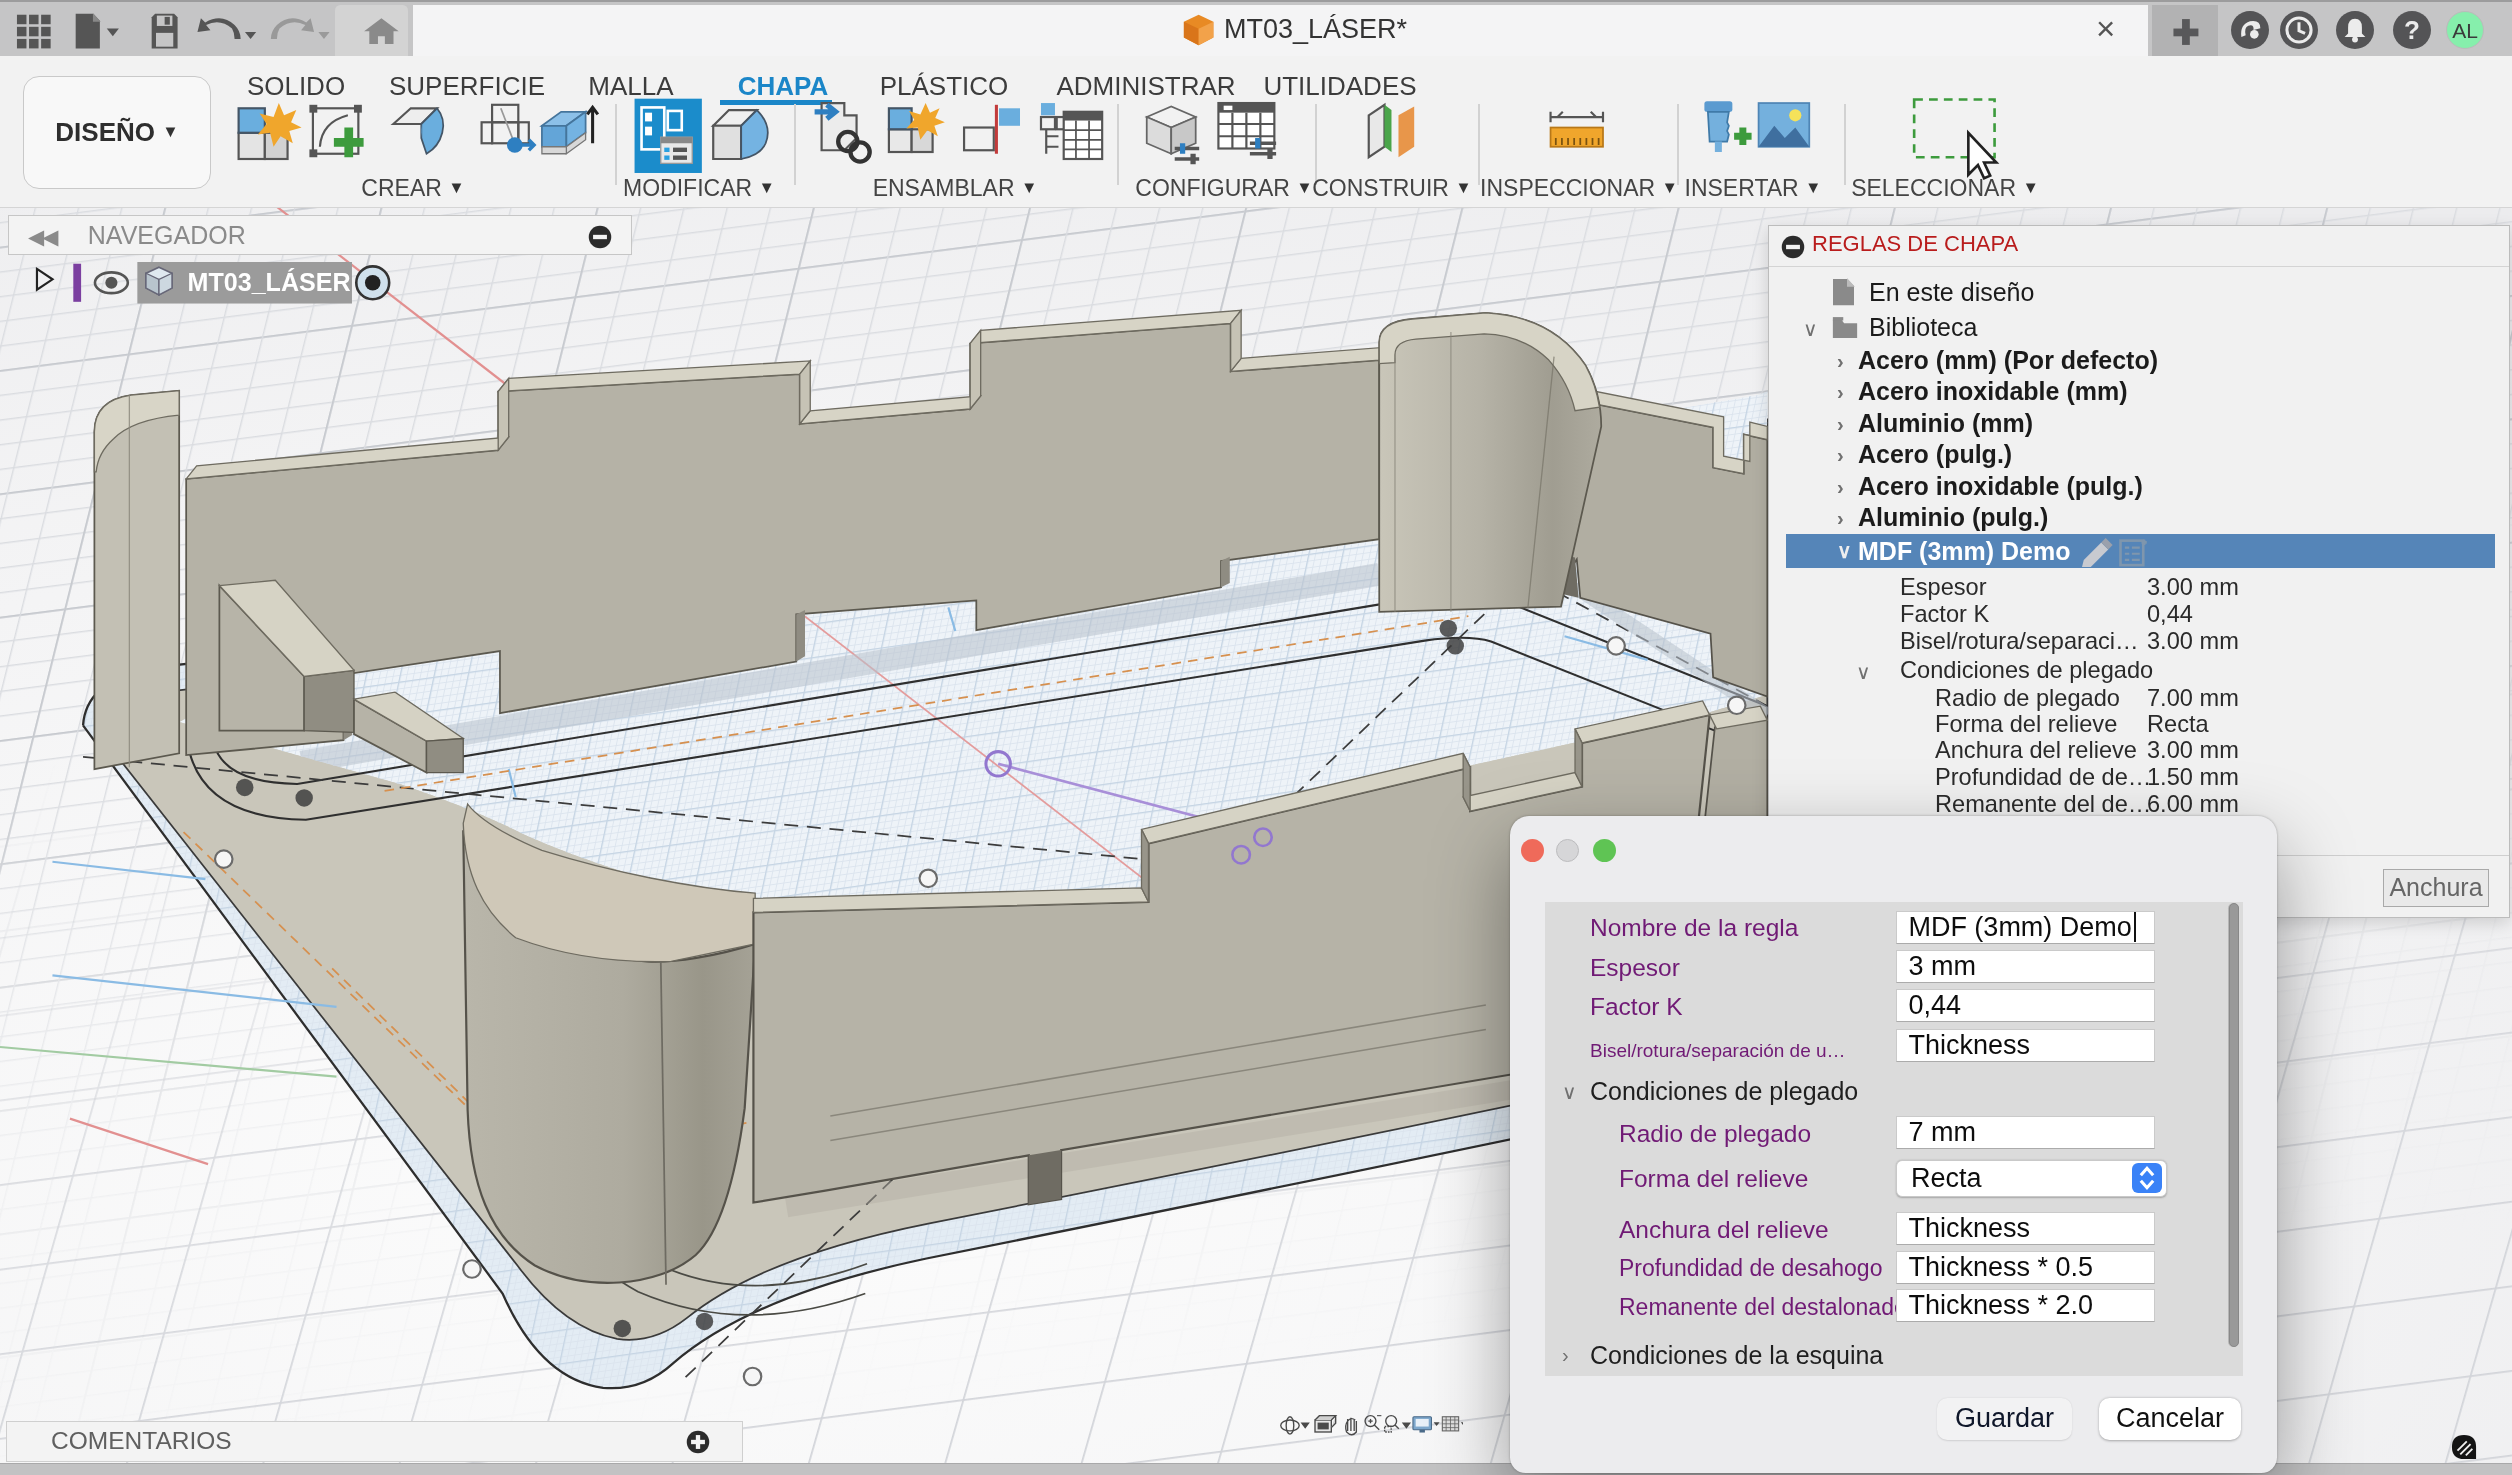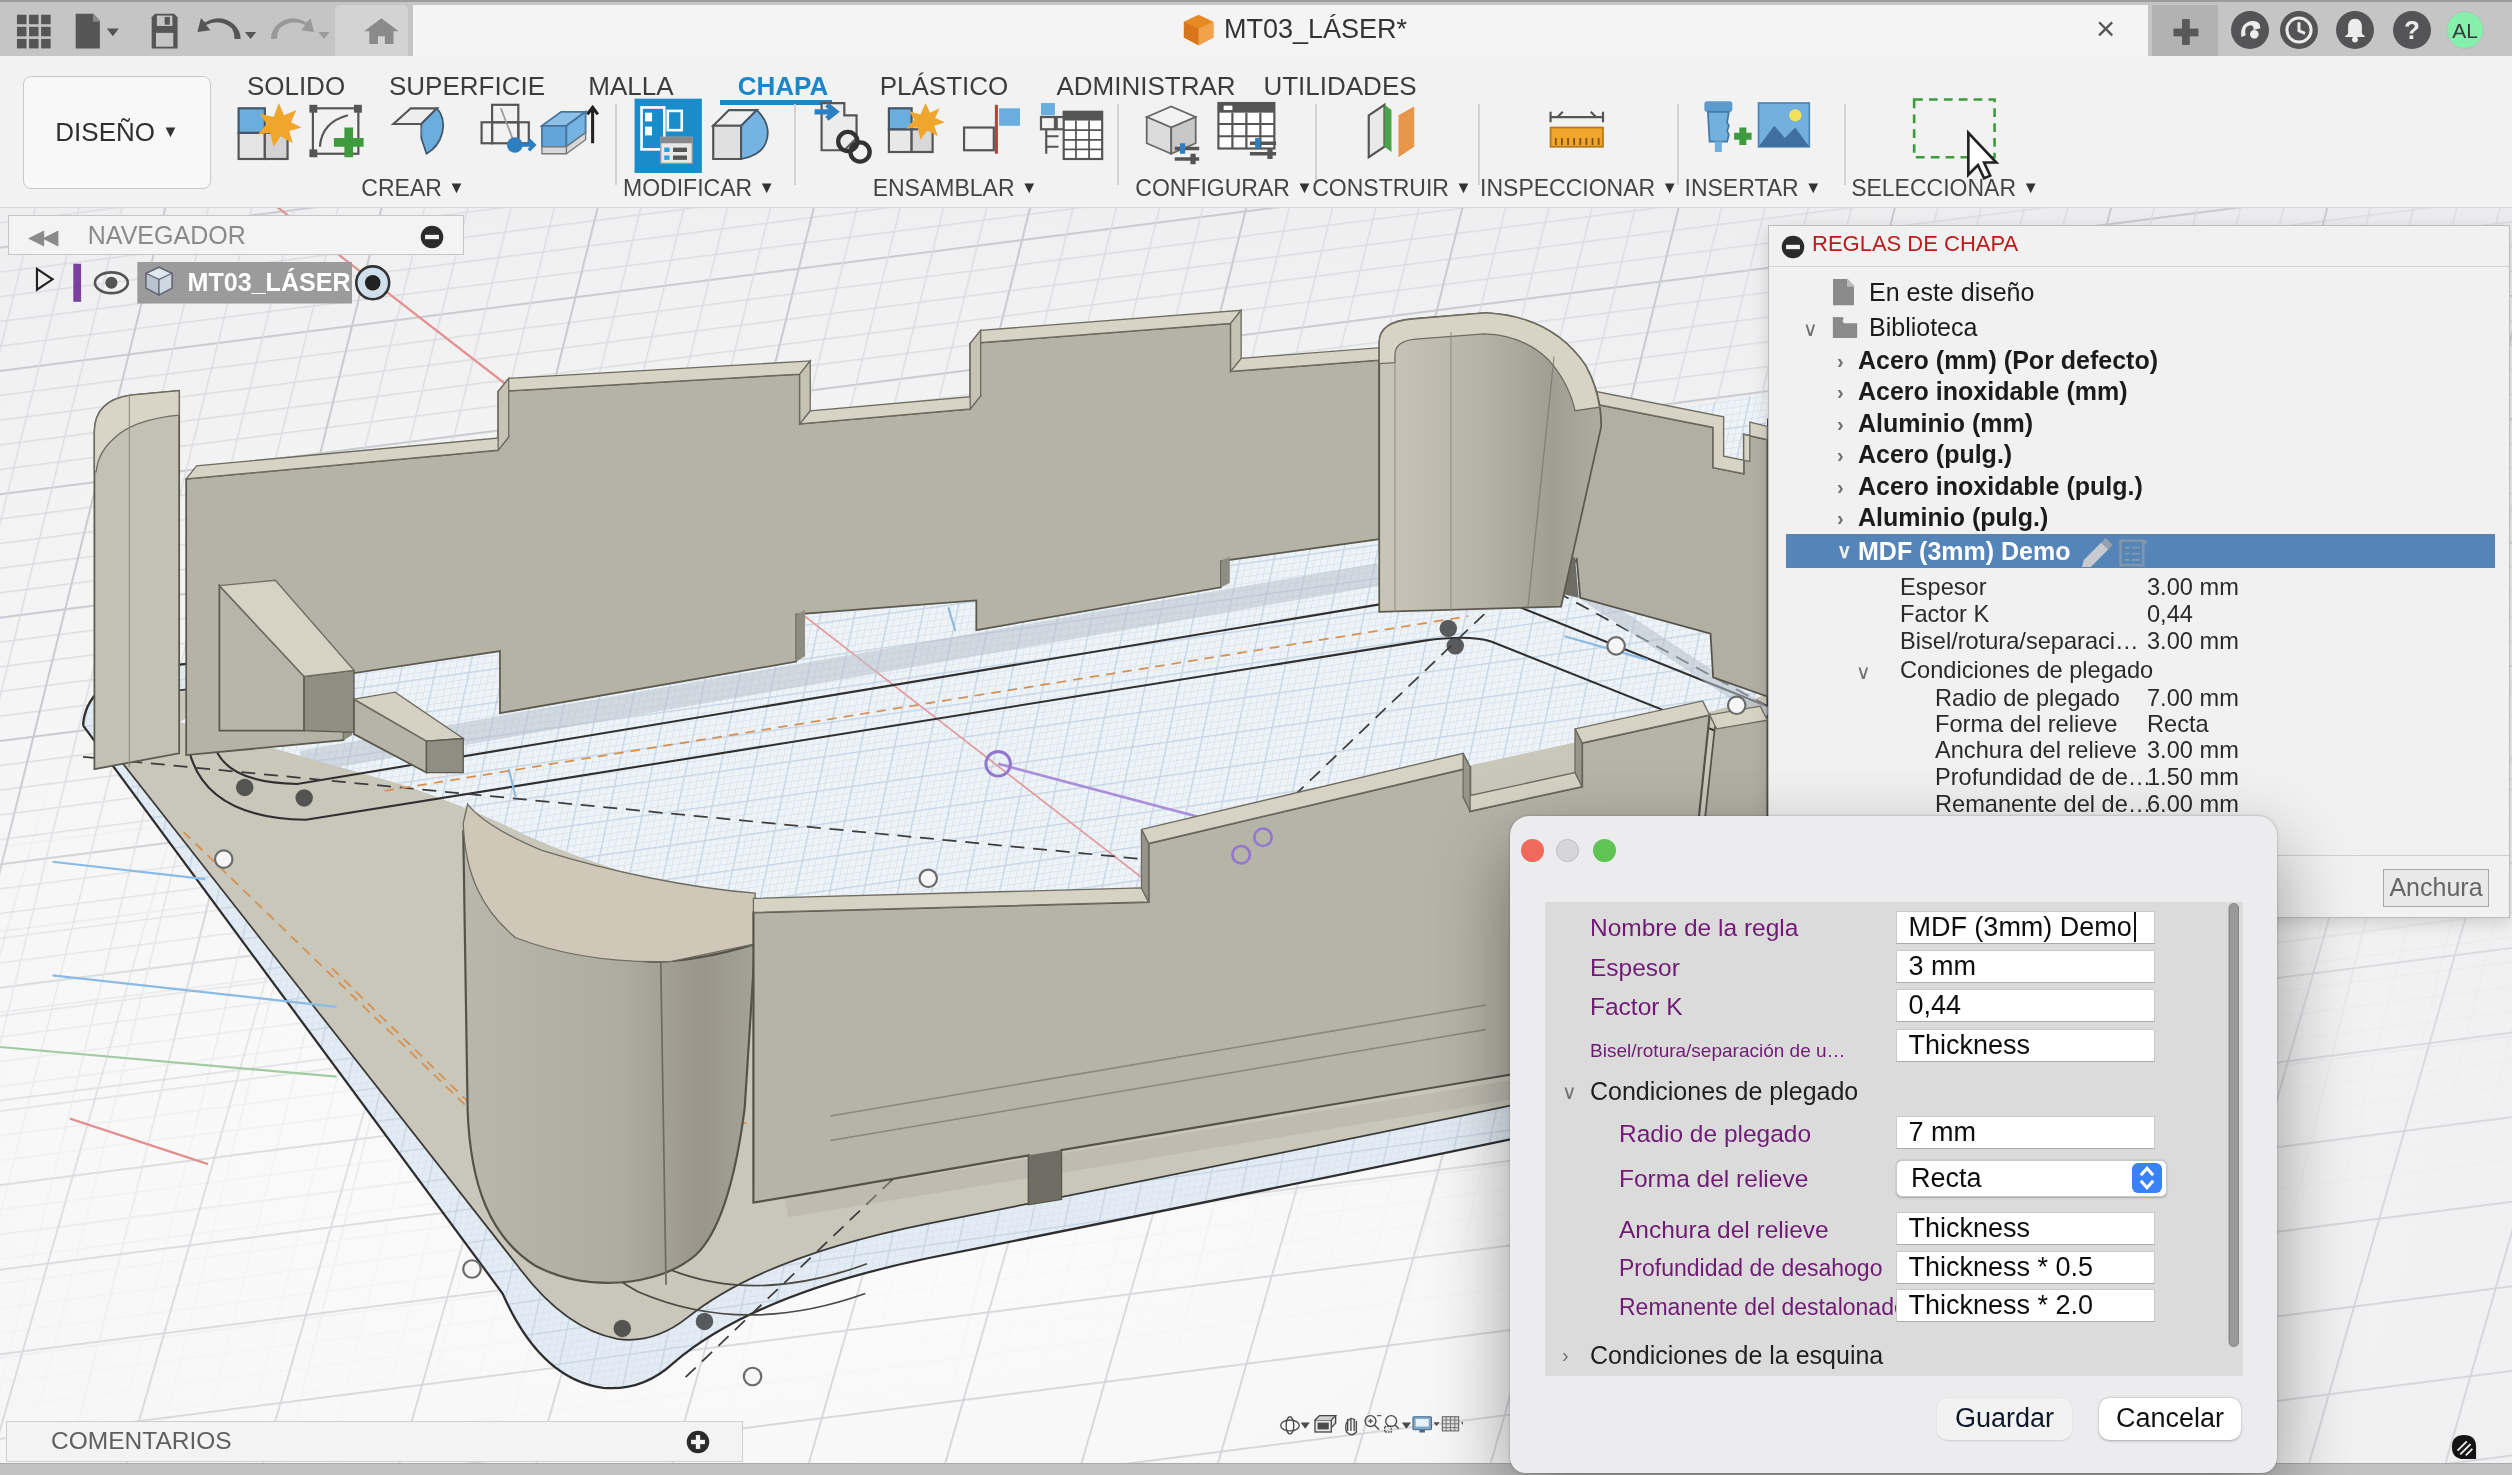--- a/index.html
+++ b/index.html
@@ -5,25 +5,25 @@
 html,body{width:2512px;height:1476px;overflow:hidden}
 body{font-family:"Liberation Sans",sans-serif;position:relative;background:#f0f0f1}
 .abs{position:absolute}
 #topbar{position:absolute;left:0;top:0;width:2512px;height:56px;background:#c5c5c6;border-top:2.6px solid #9c9c9d}
 #doctab{position:absolute;left:413px;top:2.6px;width:1735px;height:53px;background:#f4f4f5}
 #homebtn{position:absolute;left:335px;top:2.6px;width:73px;height:53px;background:#d3d3d3;border-radius:5.2px 5.2px 0 0}
 #plusbtn{position:absolute;left:2152px;top:2.6px;width:66px;height:53px;background:#b2b2b3}
 .topcirc{position:absolute;top:8.7px;width:38px;height:38px;border-radius:50%;background:#545456;color:#ececec;text-align:center;font-size:24.5px;line-height:38px;font-weight:bold}
 #ribbon{position:absolute;left:0;top:56px;width:2512px;height:152px;background:#f2f2f2;border-bottom:1.7px solid #d5d5d5}
 .rtab{position:absolute;top:15px;font-size:26px;color:#3c3c3c;transform:translateX(-50%);white-space:nowrap}
-#disenio{position:absolute;left:23px;top:20px;width:188px;height:113px;background:#f8f8f8;border:1.7px solid #c9c9c9;border-radius:8px;text-align:center;font-size:26px;color:#2e2e2e;line-height:109px;font-weight:normal}
+#disenio{position:absolute;left:23px;top:20px;width:188px;height:113px;background:#f8f8f8;border:1.7px solid #c9c9c9;border-radius:16px;text-align:center;font-size:26px;color:#2e2e2e;line-height:109px;font-weight:bold}
 .glabel{position:absolute;top:119px;font-size:23px;color:#444;transform:translateX(-50%);white-space:nowrap}
 .gdiv{position:absolute;top:48px;width:1.7px;height:81px;background:#d2d2d2}
 .caret{font-size:16.6px;vertical-align:3.5px;color:#333}
-#navhead{position:absolute;left:7.9px;top:215px;width:456px;height:40px;background:#f3f3f3;border:0.9px solid #c6c6c6;color:#8a8a8a;font-size:25px;line-height:38px}
+#navhead{position:absolute;left:7.9px;top:215px;width:624px;height:40px;background:#f3f3f3;border:0.9px solid #c6c6c6;color:#8a8a8a;font-size:25px;line-height:38px}
 #navrow{position:absolute;left:21px;top:262px;height:45px}
 #comentarios{position:absolute;left:6.1px;top:1421px;width:737px;height:41px;background:#f3f3f3;border:0.9px solid #cfcfcf;color:#5f5f5f;font-size:24.5px;line-height:38px}
 #botstrip{position:absolute;left:0;top:1463px;width:2512px;height:12.2px;background:#c2c2c3;border-top:1.7px solid #a9a9aa}
 #reglas{position:absolute;left:1768px;top:225px;width:742px;height:693px;background:#f1f1f1;border:0.9px solid #bcbcbc;box-shadow:0 5.2px 15.7px rgba(0,0,0,.15)}
 #reglashead{position:absolute;left:0;top:0;width:100%;height:41px;border-bottom:0.9px solid #d4d4d4;color:#b91c1c;font-size:22px}
 .trow{position:absolute;white-space:nowrap;font-size:25px;color:#1b1b1b}
 .prow{position:absolute;white-space:nowrap;font-size:23.6px;color:#2a2a2a}
 .chev{color:#707070;font-size:20px}
 #cerrar{position:absolute;right:20px;bottom:9.6px;width:106px;height:38px;background:#e9e9e9;border:1.7px solid #a9a9a9;color:#666;font-size:25px;text-align:center;line-height:35px}
 #dialog{position:absolute;left:1510px;top:816px;width:767px;height:657px;background:#ececee;border-radius:19px 19px 15.7px 15.7px;box-shadow:0 30px 79px rgba(0,0,0,.38),0 0 2.6px rgba(0,0,0,.3)}

